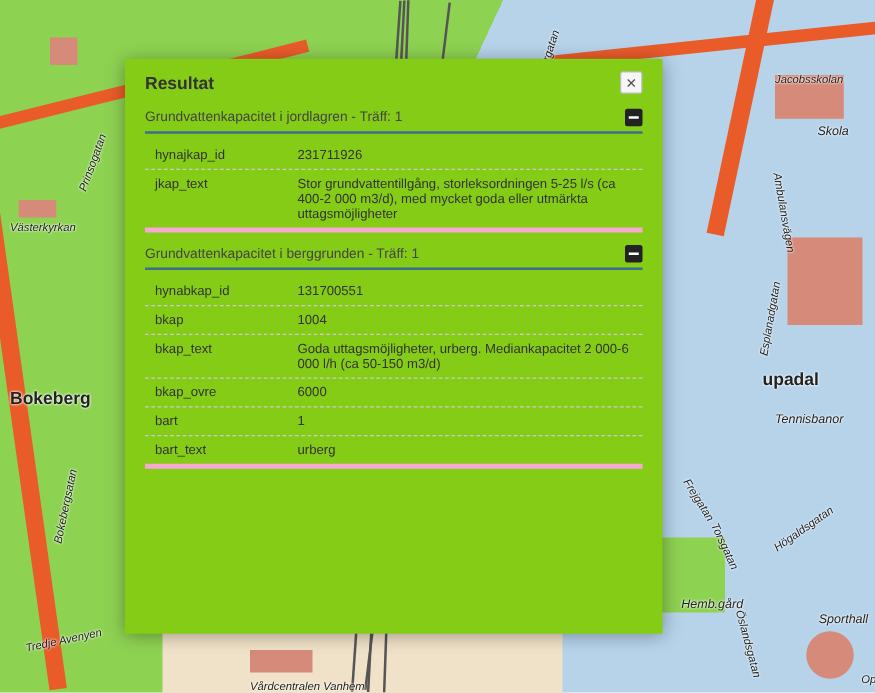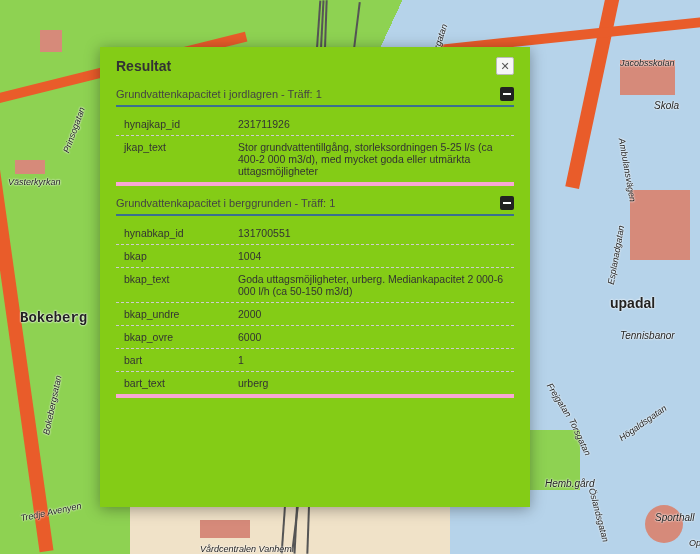--- a/index.html
+++ b/index.html
@@ -54,26 +54,26 @@
   <div class="road-v" style="left:1px; transform:rotate(-8deg);"></div>
   <div class="road-h" style="top:63px; width:260px; left:-10px; transform:rotate(-14deg);"></div>
   <div class="road-v" style="left:588px; transform:rotate(12deg); top:-30px; height:220px;"></div>
   <div class="road-h" style="top:30px; left:440px; width:280px; transform:rotate(-6deg);"></div>
 
   <div class="rail" style="left:300px; transform:rotate(4deg);"></div>
   <div class="rail" style="left:308px; transform:rotate(3deg);"></div>
   <div class="rail" style="left:316px; transform:rotate(2deg);"></div>
   <div class="rail" style="left:325px; transform:rotate(7deg);"></div>
 
-  <span class="lbl" style="left:20px; top:310px; font-size:14px;font-family:Liberation Mono, monospace;">Bokeberg</span>
+  <span class="lbl" style="left:8px; top:310px; font-size:14px;">Bokeberg</span>
   <span class="lbl" style="left:113px; top:104px;">Kungston</span>
   <span class="lbl" style="left:610px; top:295px; font-size:14px;">upadal</span>
   <span class="lbl small" style="left:654px; top:100px;text-align:right;">Skola</span>
   <span class="lbl small" style="left:620px; top:330px;">Tennisbanor</span>
-  <span class="lbl small" style="left:655px; top:512px;">Sporthall</span>
+  <span class="lbl small" style="left:655px; top:490px;">Sporthall</span>
   <span class="lbl small" style="left:545px; top:478px;">Hemb.gård</span>
   <span class="lbl small" style="left:620px; top:58px; font-size:9px;">Jacobsskolan</span>
   <span class="lbl small" style="left:8px; top:177px; font-size:9px;">Västerkyrkan</span>
   <span class="lbl small" style="left:200px; top:544px; font-size:9px;">Vårdcentralen Vanhem</span>
   <span class="lbl small" style="left:648px; top:538px; font-size:9px;padding-left:41px;">Opoolen</span>
   <span class="lbl small" style="left:595px; top:165px; transform:rotate(80deg); font-size:9px;">Ambulansvägen</span>
   <span class="lbl small" style="left:586px; top:250px; transform:rotate(-80deg); font-size:9px;">Esplanadgatan</span>
   <span class="lbl small" style="left:560px; top:432px; transform:rotate(65deg); font-size:9px;">Torsgatan</span>
   <span class="lbl small" style="left:540px; top:395px; transform:rotate(58deg); font-size:9px;">Frejgatan</span>
   <span class="lbl small" style="left:615px; top:418px; transform:rotate(-35deg); font-size:9px;">Högaldsgatan</span>
@@ -119,24 +119,20 @@
       </div>
     <div class="row">
         <div class="k">bkap</div>
         <div class="v">1004</div>
       </div>
     <div class="row">
         <div class="k">bkap_text</div>
         <div class="v">Goda uttagsmöjligheter, urberg. Mediankapacitet 2 000-6 000 l/h (ca 50-150 m3/d)</div>
       </div>
     <div class="row">
-        <div class="k">bkap_undre</div>
-        <div class="v">2000</div>
-      </div>
-    <div class="row">
         <div class="k">bkap_ovre</div>
         <div class="v">6000</div>
       </div>
     <div class="row">
         <div class="k">bart</div>
         <div class="v">1</div>
       </div>
     <div class="row">
         <div class="k">bart_text</div>
         <div class="v">urberg</div>

